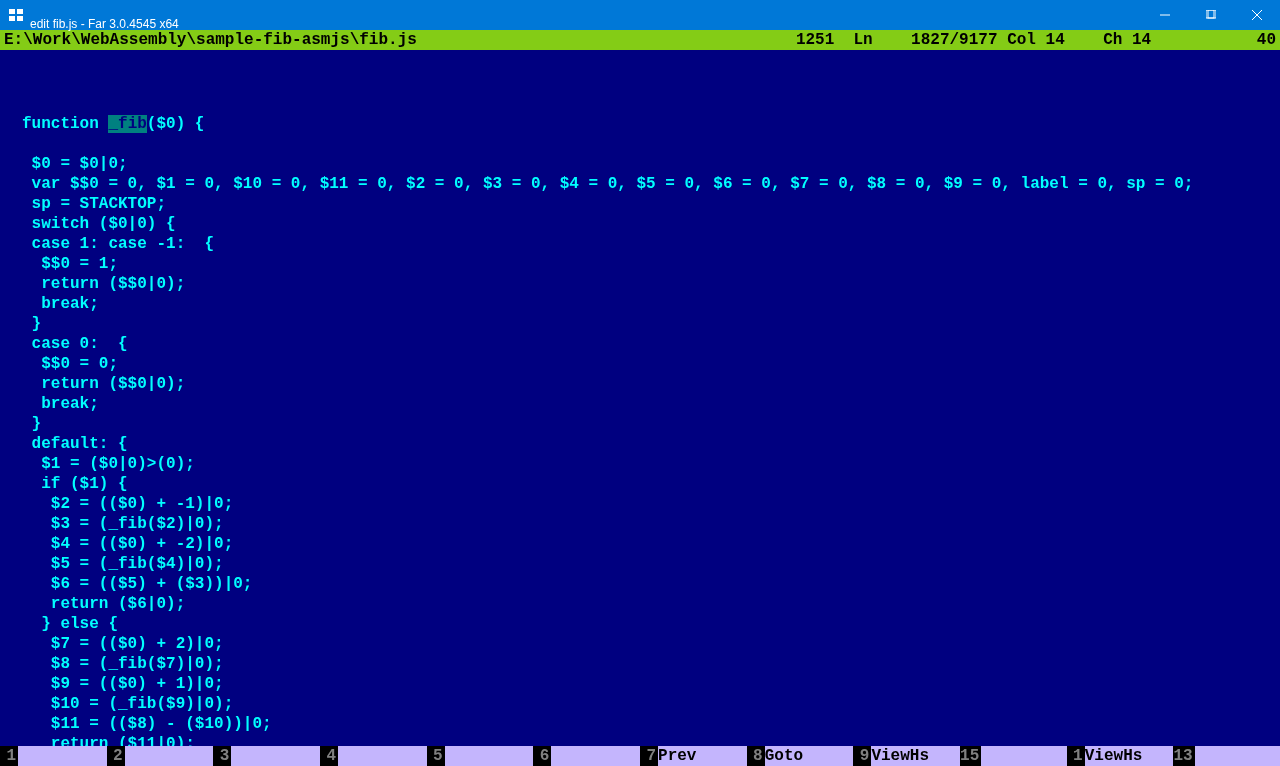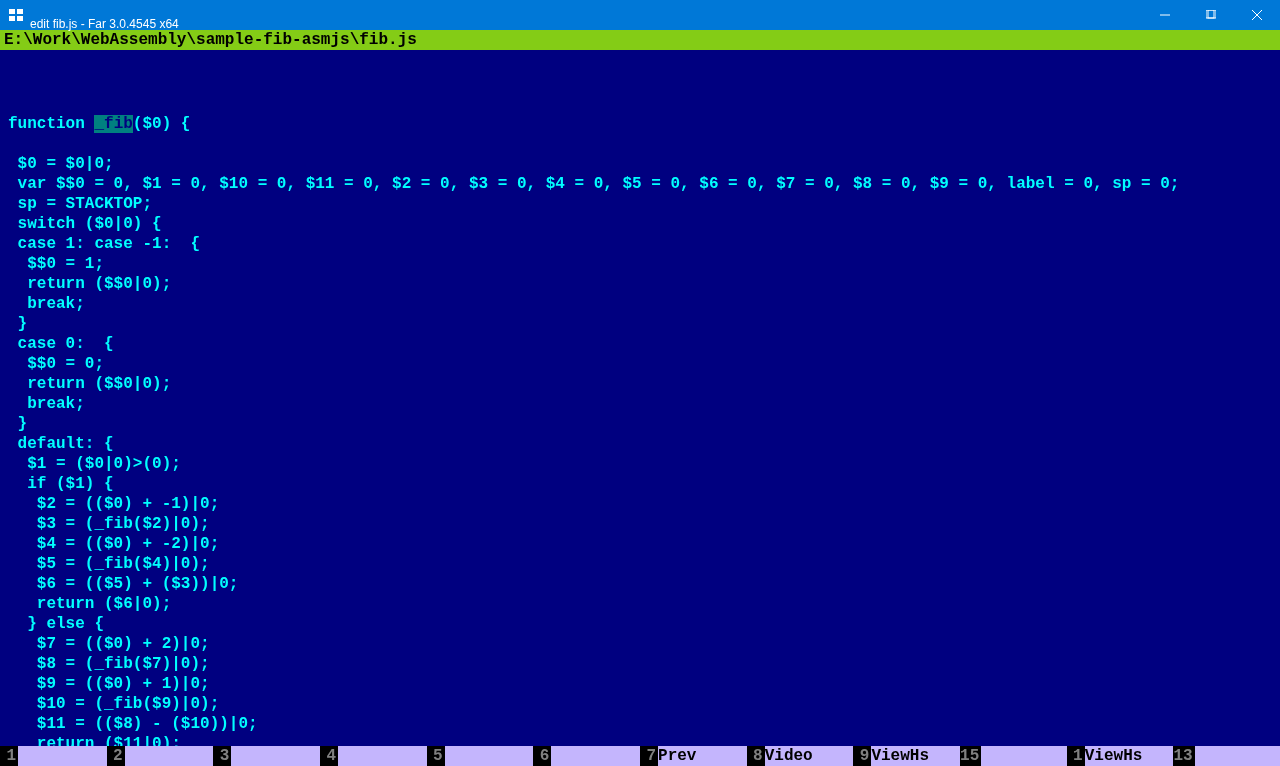--- a/index.html
+++ b/index.html
@@ -45,21 +45,21 @@
     font-weight: bold;
     white-space: pre;
     padding: 0 4px;
   }
   .statusbar .path { color: #000; }
   .statusbar .right { float: right; }
   .editor {
     background: #000080;
     color: #00ffff;
     height: calc(766px - 30px - 20px - 20px);
-    padding: 4px 4px 0 8px;
+    padding: 4px 4px 0 22px;
     font-weight: bold;
     line-height: 20px;
     white-space: pre;
     overflow: hidden;
   }
   .editor .line { height: 20px; }
   .hl { background: #008080; color: #000080; }
   .keybar {
     background: #000;
     color: #fff;
@@ -114,21 +114,21 @@
     </div>
     <div class="win-btn">
       <svg viewBox="0 0 10 10">
           <line x1="0" y1="0" x2="10" y2="10" stroke="#fff" stroke-width="1"></line>
           <line x1="10" y1="0" x2="0" y2="10" stroke="#fff" stroke-width="1"></line>
         </svg>
     </div>
   </div>
 </div>
 
-<div class="statusbar"><span class="path">E:\Work\WebAssembly\sample-fib-asmjs\fib.js</span></div>
+<div class="statusbar"><span class="path">E:\Work\WebAssembly\sample-fib-asmjs\fib.js</span><span class="right"><span>1251</span>  <span>Ln</span>    <span>1827/9177</span> <span>Col</span> <span>14</span>    <span>Ch</span> <span>14</span>           <span>40</span></span></div>
 
 <div class="editor">
 <div class="line"></div>
 <div class="line"><span>function </span><span class="hl">_fib</span><span>($0) {</span></div>
 <div class="line"> $0 = $0|0;</div><div class="line"> var $$0 = 0, $1 = 0, $10 = 0, $11 = 0, $2 = 0, $3 = 0, $4 = 0, $5 = 0, $6 = 0, $7 = 0, $8 = 0, $9 = 0, label = 0, sp = 0;</div><div class="line"> sp = STACKTOP;</div><div class="line"> switch ($0|0) {</div><div class="line"> case 1: case -1:  {</div><div class="line">  $$0 = 1;</div><div class="line">  return ($$0|0);</div><div class="line">  break;</div><div class="line"> }</div><div class="line"> case 0:  {</div><div class="line">  $$0 = 0;</div><div class="line">  return ($$0|0);</div><div class="line">  break;</div><div class="line"> }</div><div class="line"> default: {</div><div class="line">  $1 = ($0|0)&gt;(0);</div><div class="line">  if ($1) {</div><div class="line">   $2 = (($0) + -1)|0;</div><div class="line">   $3 = (_fib($2)|0);</div><div class="line">   $4 = (($0) + -2)|0;</div><div class="line">   $5 = (_fib($4)|0);</div><div class="line">   $6 = (($5) + ($3))|0;</div><div class="line">   return ($6|0);</div><div class="line">  } else {</div><div class="line">   $7 = (($0) + 2)|0;</div><div class="line">   $8 = (_fib($7)|0);</div><div class="line">   $9 = (($0) + 1)|0;</div><div class="line">   $10 = (_fib($9)|0);</div><div class="line">   $11 = (($8) - ($10))|0;</div><div class="line">   return ($11|0);</div>
 </div>
 
 <div class="keybar" id="keybar">
     <div class="keycell">
       <span class="num">1</span>
@@ -153,21 +153,21 @@
     <div class="keycell">
       <span class="num">6</span>
       <span class="lbl"></span>
     </div>
     <div class="keycell">
       <span class="num">7</span>
       <span class="lbl">Prev</span>
     </div>
     <div class="keycell">
       <span class="num">8</span>
-      <span class="lbl">Video</span>
+      <span class="lbl">Goto</span>
     </div>
     <div class="keycell">
       <span class="num">9</span>
       <span class="lbl">ViewHs</span>
     </div>
     <div class="keycell">
       <span class="num">15</span>
       <span class="lbl"></span>
     </div>
     <div class="keycell">

